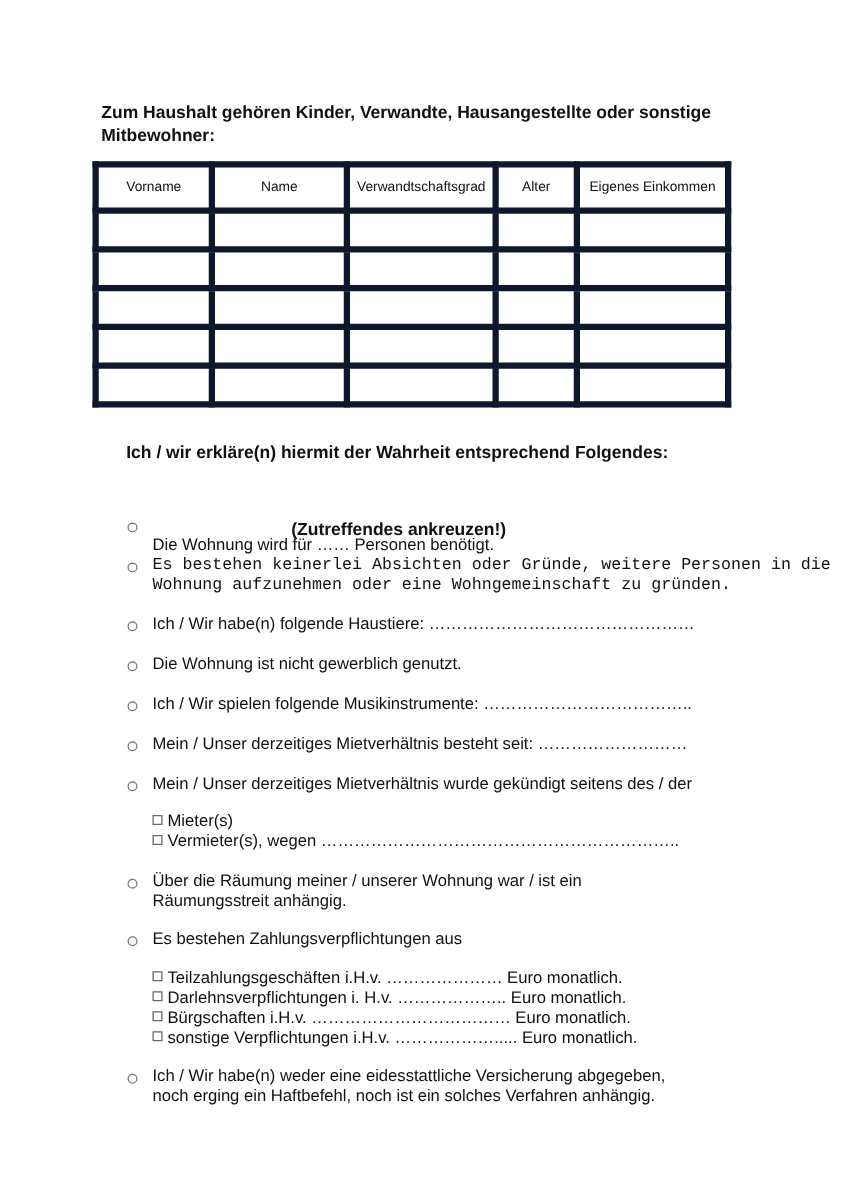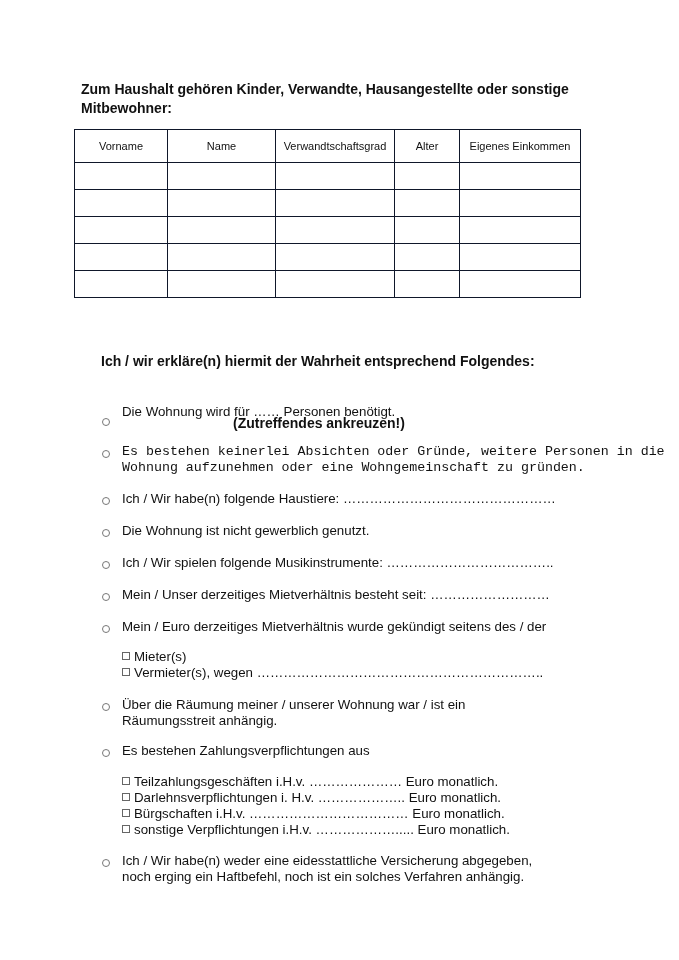--- a/index.html
+++ b/index.html
@@ -9,21 +9,21 @@
   }
   .abs { position: absolute; white-space: nowrap; }
   .h-bold { font-weight: bold; font-size: 14px; line-height: 19px; }
   .txt { font-size: 13.3px; line-height: 16px; }
 
   table.members {
     position: absolute; left: 74px; top: 129px;
     border-collapse: collapse; table-layout: fixed;
   }
   table.members td, table.members th {
-    border: 1px solid #0f172a; padding: 0;
+    border: 5px solid #0f172a; padding: 0;
     font-weight: normal; font-size: 11px; text-align: center;
   }
   table.members th { height: 32px; }
   table.members td { height: 26px; }
 
   .bullet {
     position: absolute; width: 6px; height: 6px; border: 1px solid #777;
     border-radius: 50%; background: #fff;
   }
   .box {
@@ -90,21 +90,21 @@
     <td></td>
     <td></td>
   </tr>
 </tbody>
   </table>
 
 <div class="abs h-bold" style="left:81px; top:352px;padding-left:20px;">Ich / wir erkläre(n) hiermit der Wahrheit entsprechend Folgendes:</div>
 <div class="abs h-bold" style="left:233px; top:382px;margin-top:32px;">(Zutreffendes ankreuzen!)</div>
 
 <span class="bullet" style="left:102px; top:418px;"></span>
-<div class="abs txt" style="left:122px; top:404px;text-align:right;">
+<div class="abs txt" style="left:122px; top:428px;text-align:right;">
   <div>Die Wohnung wird für …… Personen benötigt.</div>
 </div>
 
 <span class="bullet" style="left:102px; top:450px;"></span>
 <div class="abs txt" style="left:122px; top:444px;font-family:Liberation Mono, monospace;">
   <div>Es bestehen keinerlei Absichten oder Gründe, weitere Personen in die</div>
   <div>Wohnung aufzunehmen oder eine Wohngemeinschaft zu gründen.</div>
 </div>
 
 <span class="bullet" style="left:102px; top:497px;"></span>
@@ -122,21 +122,21 @@
   <div>Ich / Wir spielen folgende Musikinstrumente: ………………………………..</div>
 </div>
 
 <span class="bullet" style="left:102px; top:593px;"></span>
 <div class="abs txt" style="left:122px; top:587px;">
   <div>Mein / Unser derzeitiges Mietverhältnis besteht seit: ………………………</div>
 </div>
 
 <span class="bullet" style="left:102px; top:625px;"></span>
 <div class="abs txt" style="left:122px; top:619px;">
-  <div>Mein / Euro derzeitiges Mietverhältnis wurde gekündigt seitens des / der</div>
+  <div>Mein / Unser derzeitiges Mietverhältnis wurde gekündigt seitens des / der</div>
 </div>
 <div class="abs txt" style="left:122px; top:649px;">
   <div><span class="box"></span><span>Mieter(s)</span></div>
   <div><span class="box"></span><span>Vermieter(s), wegen ………………………………………………………..</span></div>
 </div>
 
 <span class="bullet" style="left:102px; top:703px;"></span>
 <div class="abs txt" style="left:122px; top:697px;">
   <div>Über die Räumung meiner / unserer Wohnung war / ist ein</div>
   <div>Räumungsstreit anhängig.</div>

